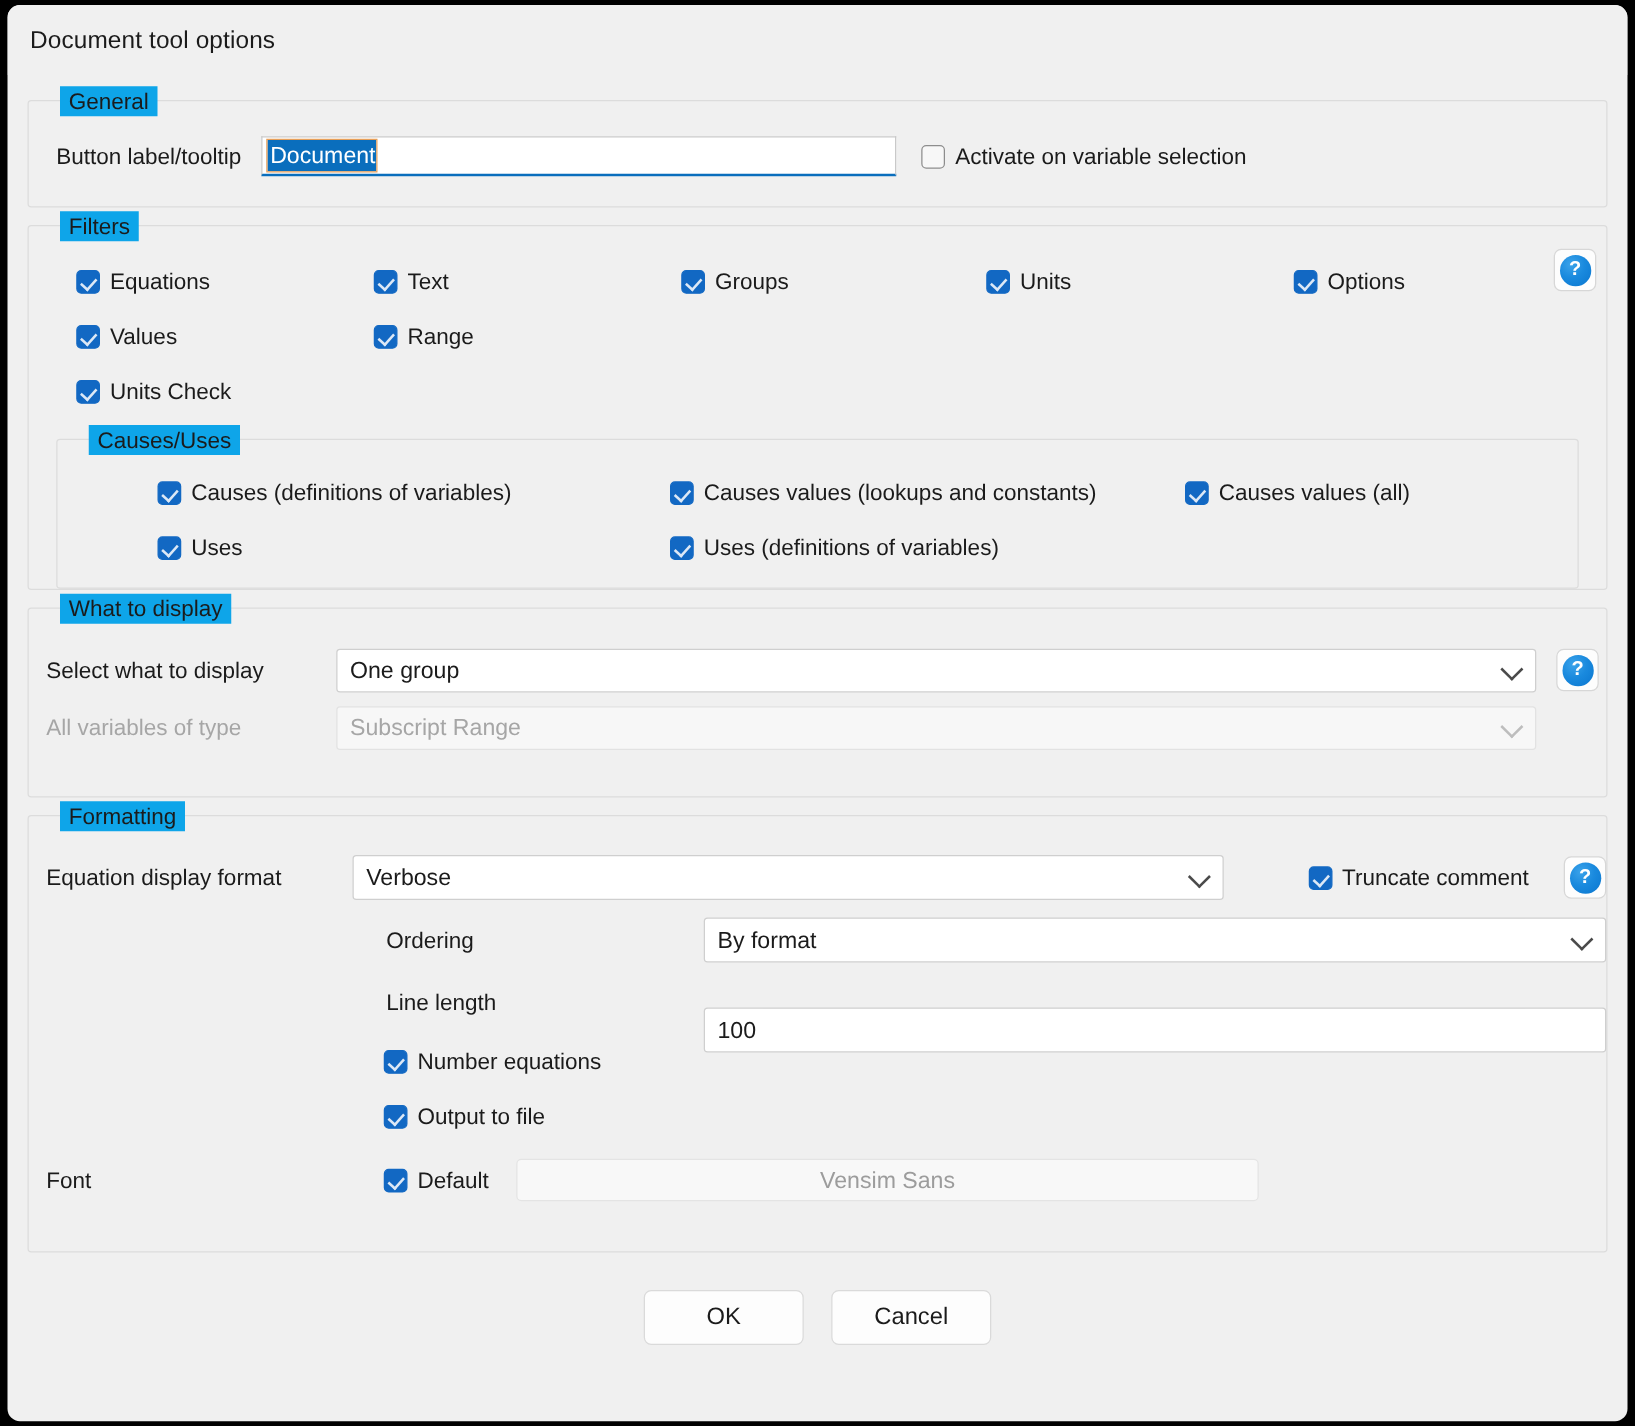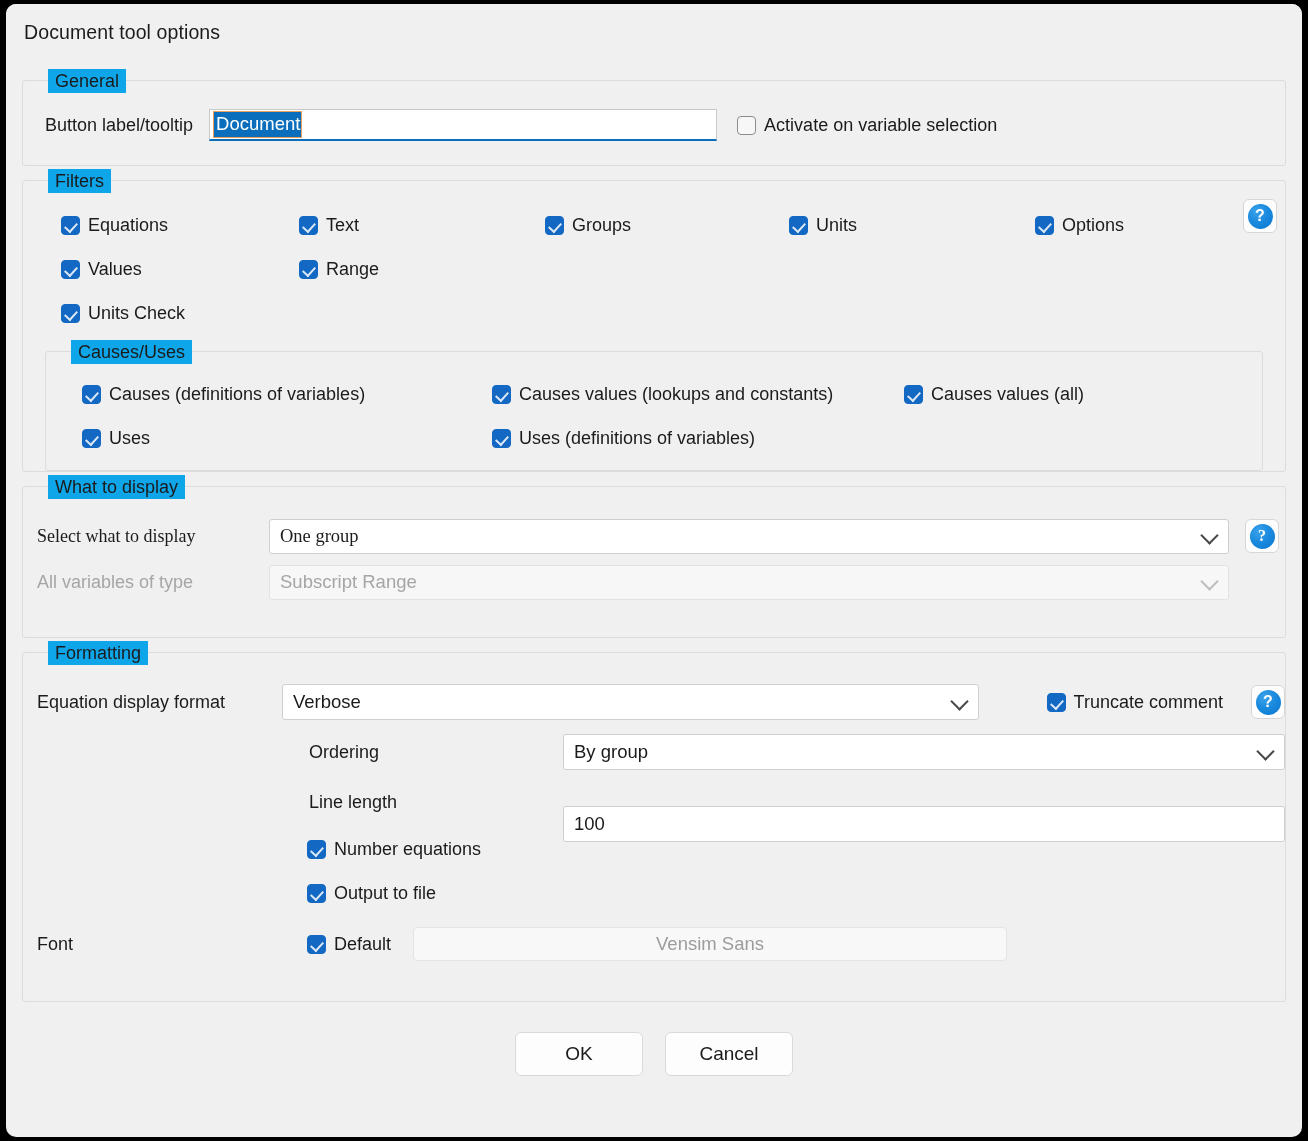--- a/index.html
+++ b/index.html
@@ -184,39 +184,40 @@
     right: 8px;
     top: 18px;
   }
 
   
   #group-causes {
     margin: 14px 22px 0 22px;
     height: 118px;
     border: 1px solid #dcdcdc;
     position: relative;
+    padding-left: 44px;
   }
   .causes-inner { padding: 22px 0 0 20px; }
   .causes-row {
     display: flex;
     align-items: center;
     height: 44px;
   }
   .ccol-1 { width: 410px; }
   .ccol-2 { width: 412px; }
 
   
   #group-display { height: 150px; }
   .disp-row {
     display: flex;
     align-items: center;
     padding-left: 14px;
     height: 46px;
   }
-  .disp-row.first { margin-top: 26px; font-family: Liberation Serif, serif; }
+  .disp-row.first { margin-top: 26px; }
   .disp-label { width: 232px; font-size: 18px; color: #1b1b1b; }
   .disp-label.disabled { color: #a6a6a6; }
 
   .combo {
     position: relative;
     width: 960px;
     height: 35px;
     background: #ffffff;
     border: 1px solid #cfcfcf;
     border-radius: 3px;
@@ -495,21 +496,21 @@
           </span>
           <div class="help-btn">
             <span class="qcircle">?</span>
           </div>
         </div>
       </div>
 
       <div class="fmt-row">
         <span class="fmt-label">Ordering</span>
         <div class="combo-fmt">
-          <span>By group</span>
+          <span>By format</span>
           <span class="chev"></span>
         </div>
       </div>
 
       <div class="fmt-row">
         <span class="fmt-label">Line length</span>
         <div class="linefield">
           <span>100</span>
         </div>
       </div>

